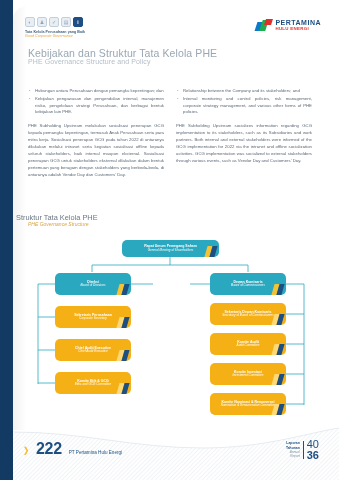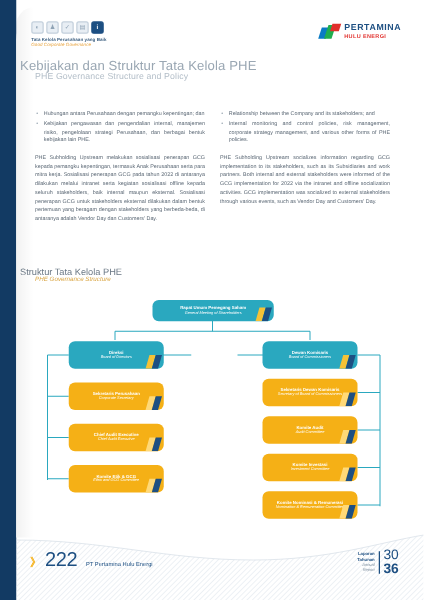--- a/index.html
+++ b/index.html
@@ -52,21 +52,21 @@
   .logo-mark{ position:relative; width:16px; height:12px; }
   .logo-mark .s1,.logo-mark .s2,.logo-mark .s3{ position:absolute; }
   .logo-mark .s1{ left:0; top:3px; width:6px; height:9px; background:#0a7bc4; transform:skewX(-18deg); }
   .logo-mark .s2{ left:5px; top:1px; width:6px; height:11px; background:#1fae4e; transform:skewX(-18deg); }
   .logo-mark .s3{ left:9px; top:0px; width:7px; height:6px; background:#e1302c; transform:skewX(-18deg); }
   .logo-text{ line-height:1; }
   .logo-name{ font-size:7px; font-weight:bold; color:#1d4f82; letter-spacing:.5px; }
   .logo-sub{ font-size:4.4px; font-weight:bold; color:#e1302c; letter-spacing:.3px; margin-top:1px; }
 
   .title-id{
-    position:absolute; left:16px; top:47px;
+    position:absolute; left:28px; top:47px;
     font-size:10.5px; color:#9aa7b3; font-weight:normal; letter-spacing:.1px;
   }
   .title-en{
     position:absolute; left:28px; top:58px;
     font-size:7px; color:#b3bec8; letter-spacing:.1px;
   }
 
   
   .cols{ position:absolute; left:28px; top:88px; width:285px; display:flex; gap:12px; }
   .col{ width:136px; }
@@ -120,21 +120,21 @@
   
   .footer-wave{
     position:absolute; left:13px; bottom:0; width:326px; height:62px;
     overflow:hidden;
   }
   .footer-num{
     position:absolute; left:24px; bottom:22px;
     display:flex; align-items:baseline; gap:3px;
   }
   .f-chev{ color:#f5b016; font-size:9px; font-weight:bold; }
-  .f-page{ font-size:16px; color:#1d4f82; font-weight:normal; letter-spacing:-.3px; }
+  .f-page{ font-size:16px; color:#1d4f82; font-weight:bold; letter-spacing:-.3px; }
   .f-comp{ font-size:4.6px; color:#1d4f82; margin-left:4px; }
 
   .footer-right{
     position:absolute; right:20px; bottom:20px;
     display:flex; align-items:center; gap:3px;
   }
   .fr-labels{ text-align:right; line-height:1.25; }
   .fr-l1{ font-size:3.4px; color:#1d4f82; font-weight:bold; }
   .fr-l2{ font-size:3.2px; color:#7e8f9f; font-style:italic; }
   .fr-bar{ width:1px; height:18px; background:#1d4f82; }
@@ -329,18 +329,18 @@
 
   <div class="footer-right">
     <div class="fr-labels">
       <div class="fr-l1">Laporan</div>
       <div class="fr-l1">Tahunan</div>
       <div class="fr-l2">Annual</div>
       <div class="fr-l2">Report</div>
     </div>
     <div class="fr-bar"></div>
     <div class="fr-year">
-      <div class="fr-y1">30</div>
+      <div class="fr-y1">40</div>
       <div class="fr-y2">36</div>
     </div>
   </div>
 
 </div>
 
 </body></html>

